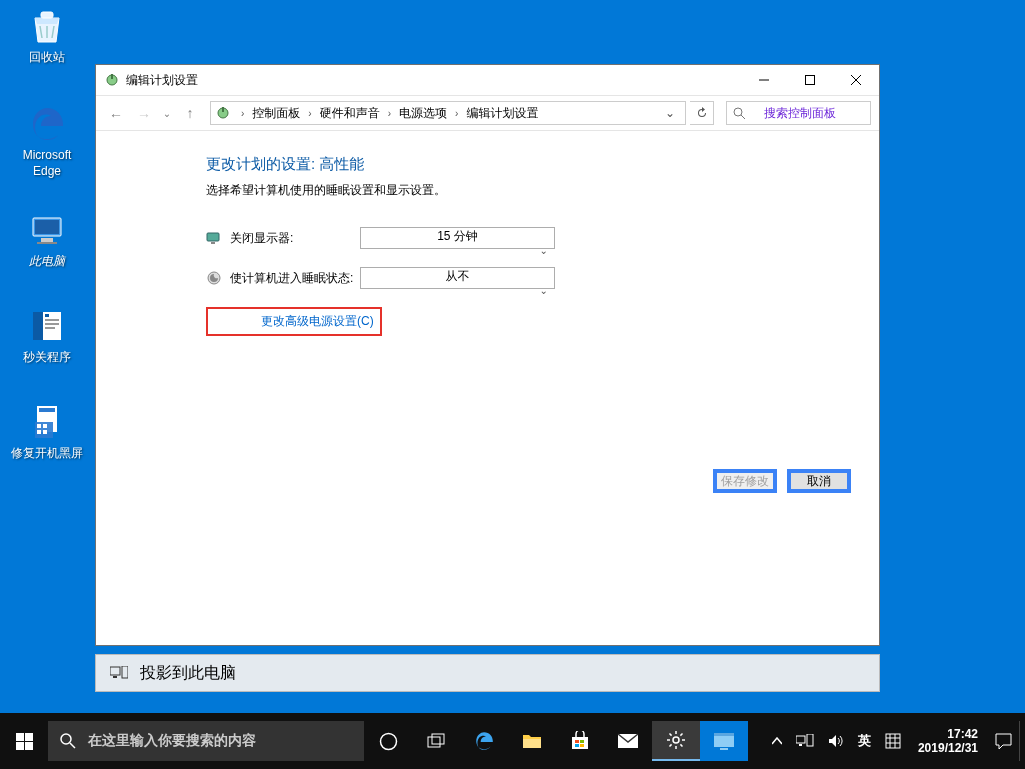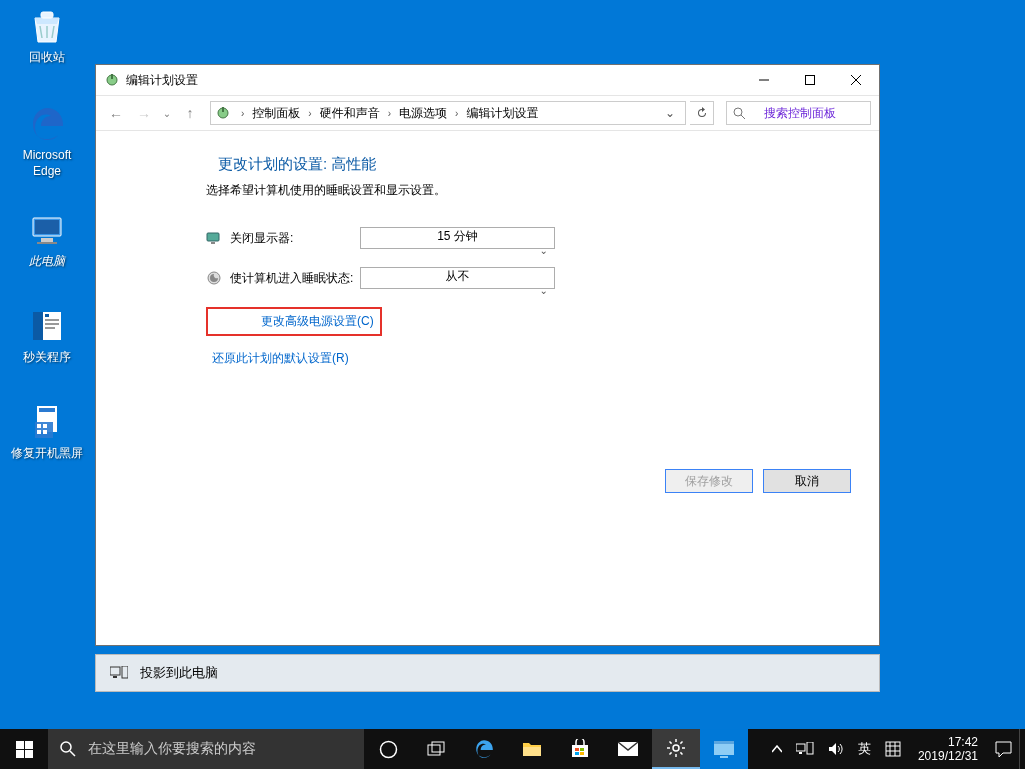--- a/index.html
+++ b/index.html
@@ -23,42 +23,42 @@
   .breadcrumb { flex: 1; height: 24px; border: 1px solid #ccc; display: flex; align-items: center; font-size: 12px; padding: 0 4px; gap: 2px; margin-left:4px; }
   .breadcrumb .bc-icon { width:16px; height:16px; margin-right:4px; }
   .breadcrumb .sep { color:#555; font-size: 10px; padding:0 4px;}
   .breadcrumb .crumb { padding: 0 2px; cursor:pointer; }
   .bc-drop { margin-left:auto; padding:0 6px; color:#555; cursor:pointer;}
   .refresh { width:24px; height:24px; display:flex; align-items:center; justify-content:center; border:1px solid #ccc; border-left:none; cursor:pointer; margin-right:8px;}
   .search-box { width: 145px; height: 24px; border: 1px solid #ccc; display: flex; align-items: center; padding: 0 6px; font-size: 12px; color: #6d28d9; gap:18px; }
 
   
   .content { flex: 1; padding: 24px 30px 0 110px; font-size: 12px; position: relative; }
-  .heading { color: #0b5aa5; font-size: 15px; margin-bottom: 8px; margin-left: 12px; }
+  .heading { color: #0b5aa5; font-size: 15px; margin-bottom: 8px; }
   .subheading { font-size: 12px; margin-bottom: 28px; }
   .setting-row { display: flex; align-items: center; margin-bottom: 18px; }
   .setting-icon { width: 16px; height: 16px; margin-right: 8px; }
   .setting-label { width: 130px; }
   .dropdown { width: 195px; height: 22px; border: 1px solid #adadad; display: flex; align-items: center; padding: 0 6px; font-size: 12px; cursor: pointer; background:#fff;flex-direction:column; }
   .dropdown .chev { margin-left:auto; font-size: 10px; color:#555;}
 
   .link { color: #0066cc; cursor: pointer; display:inline-block;margin-left:47px; }
   .link-block { margin-top: 18px; }
   .highlight-box { border: 2px solid #e5312a; padding: 4px 6px; display:inline-block; }
   .restore-link { margin-top: 14px; display:block; }
 
   .button-bar { position:absolute; right: 28px; bottom: 0; top: 338px; height: 40px; display:flex; gap:10px; }
-  .button-bar .btn { width: 88px; height: 24px; border: 1px solid #3b82f6; background: #e1e1e1; font-size: 12px; cursor: pointer; }
+  .button-bar .btn { width: 64px; height: 24px; border: 4px solid #3b82f6; background: #e1e1e1; font-size: 12px; cursor: pointer; }
   .button-bar .btn.disabled { color: #a0a0a0; background:#efefef; cursor:default;}
 
   
-  .notification { position:absolute; left:95px; top:654px; width:785px; height:38px; background:rgba(240,240,240,.95); border:1px solid #bbb; display:flex; align-items:center; padding:0 14px; font-size:13px; gap:12px; }
-
-  
-  .taskbar { position:absolute; left:0; bottom:0; width:100%; height:40px; background:#101010; display:flex; align-items:center; color:#fff; }
+  .notification { position:absolute; left:95px; top:654px; width:785px; height:38px; background:rgba(240,240,240,.95); border:1px solid #bbb; display:flex; align-items:center; padding:0 14px; font-size:16px; gap:12px; }
+
+  
+  .taskbar { position:absolute; left:0; bottom:0; width:100%; height:56px; background:#101010; display:flex; align-items:center; color:#fff;font-weight:bold; }
   .start-btn { width:48px; height:40px; display:flex; align-items:center; justify-content:center; cursor:pointer; }
   .task-search { flex: 0 0 316px; height:40px; background:#333; display:flex; align-items:center; padding:0 12px; font-size:14px; color:#ccc; gap:12px; cursor:text; }
   .task-icons { display:flex; align-items:center; height:40px; }
   .task-icon { width:48px; height:40px; display:flex; align-items:center; justify-content:center; cursor:pointer; position:relative; }
   .task-icon.active { background:#3a3a3a; border-bottom:2px solid #76b9ed; }
   .task-icon.active-bright { background:#0078d7; }
   .tray { margin-left:auto; display:flex; align-items:center; height:40px; font-size:12px; }
   .tray-item { padding:0 7px; height:40px; display:flex; align-items:center; justify-content:center; cursor:pointer; }
   .clock { text-align:right; line-height:1.2; padding: 0 10px; cursor:pointer;}
   .show-desktop { width:6px; height:40px; border-left:1px solid #444; cursor:pointer;}
@@ -224,21 +224,20 @@
       <div class="dropdown">
         <span>从不</span>
         <span class="chev">⌄</span>
       </div>
     </div>
 
     <div class="link-block">
       <span class="highlight-box">
         <span class="link">更改高级电源设置(C)</span>
       </span>
-      <span class="link restore-link" style="margin-left:6px;">还原此计划的默认设置(R)</span>
     </div>
 
     <div class="button-bar">
       <button class="btn disabled">保存修改</button>
       <button class="btn">取消</button>
     </div>
   </div>
 </div>
 
 <div class="notification">

